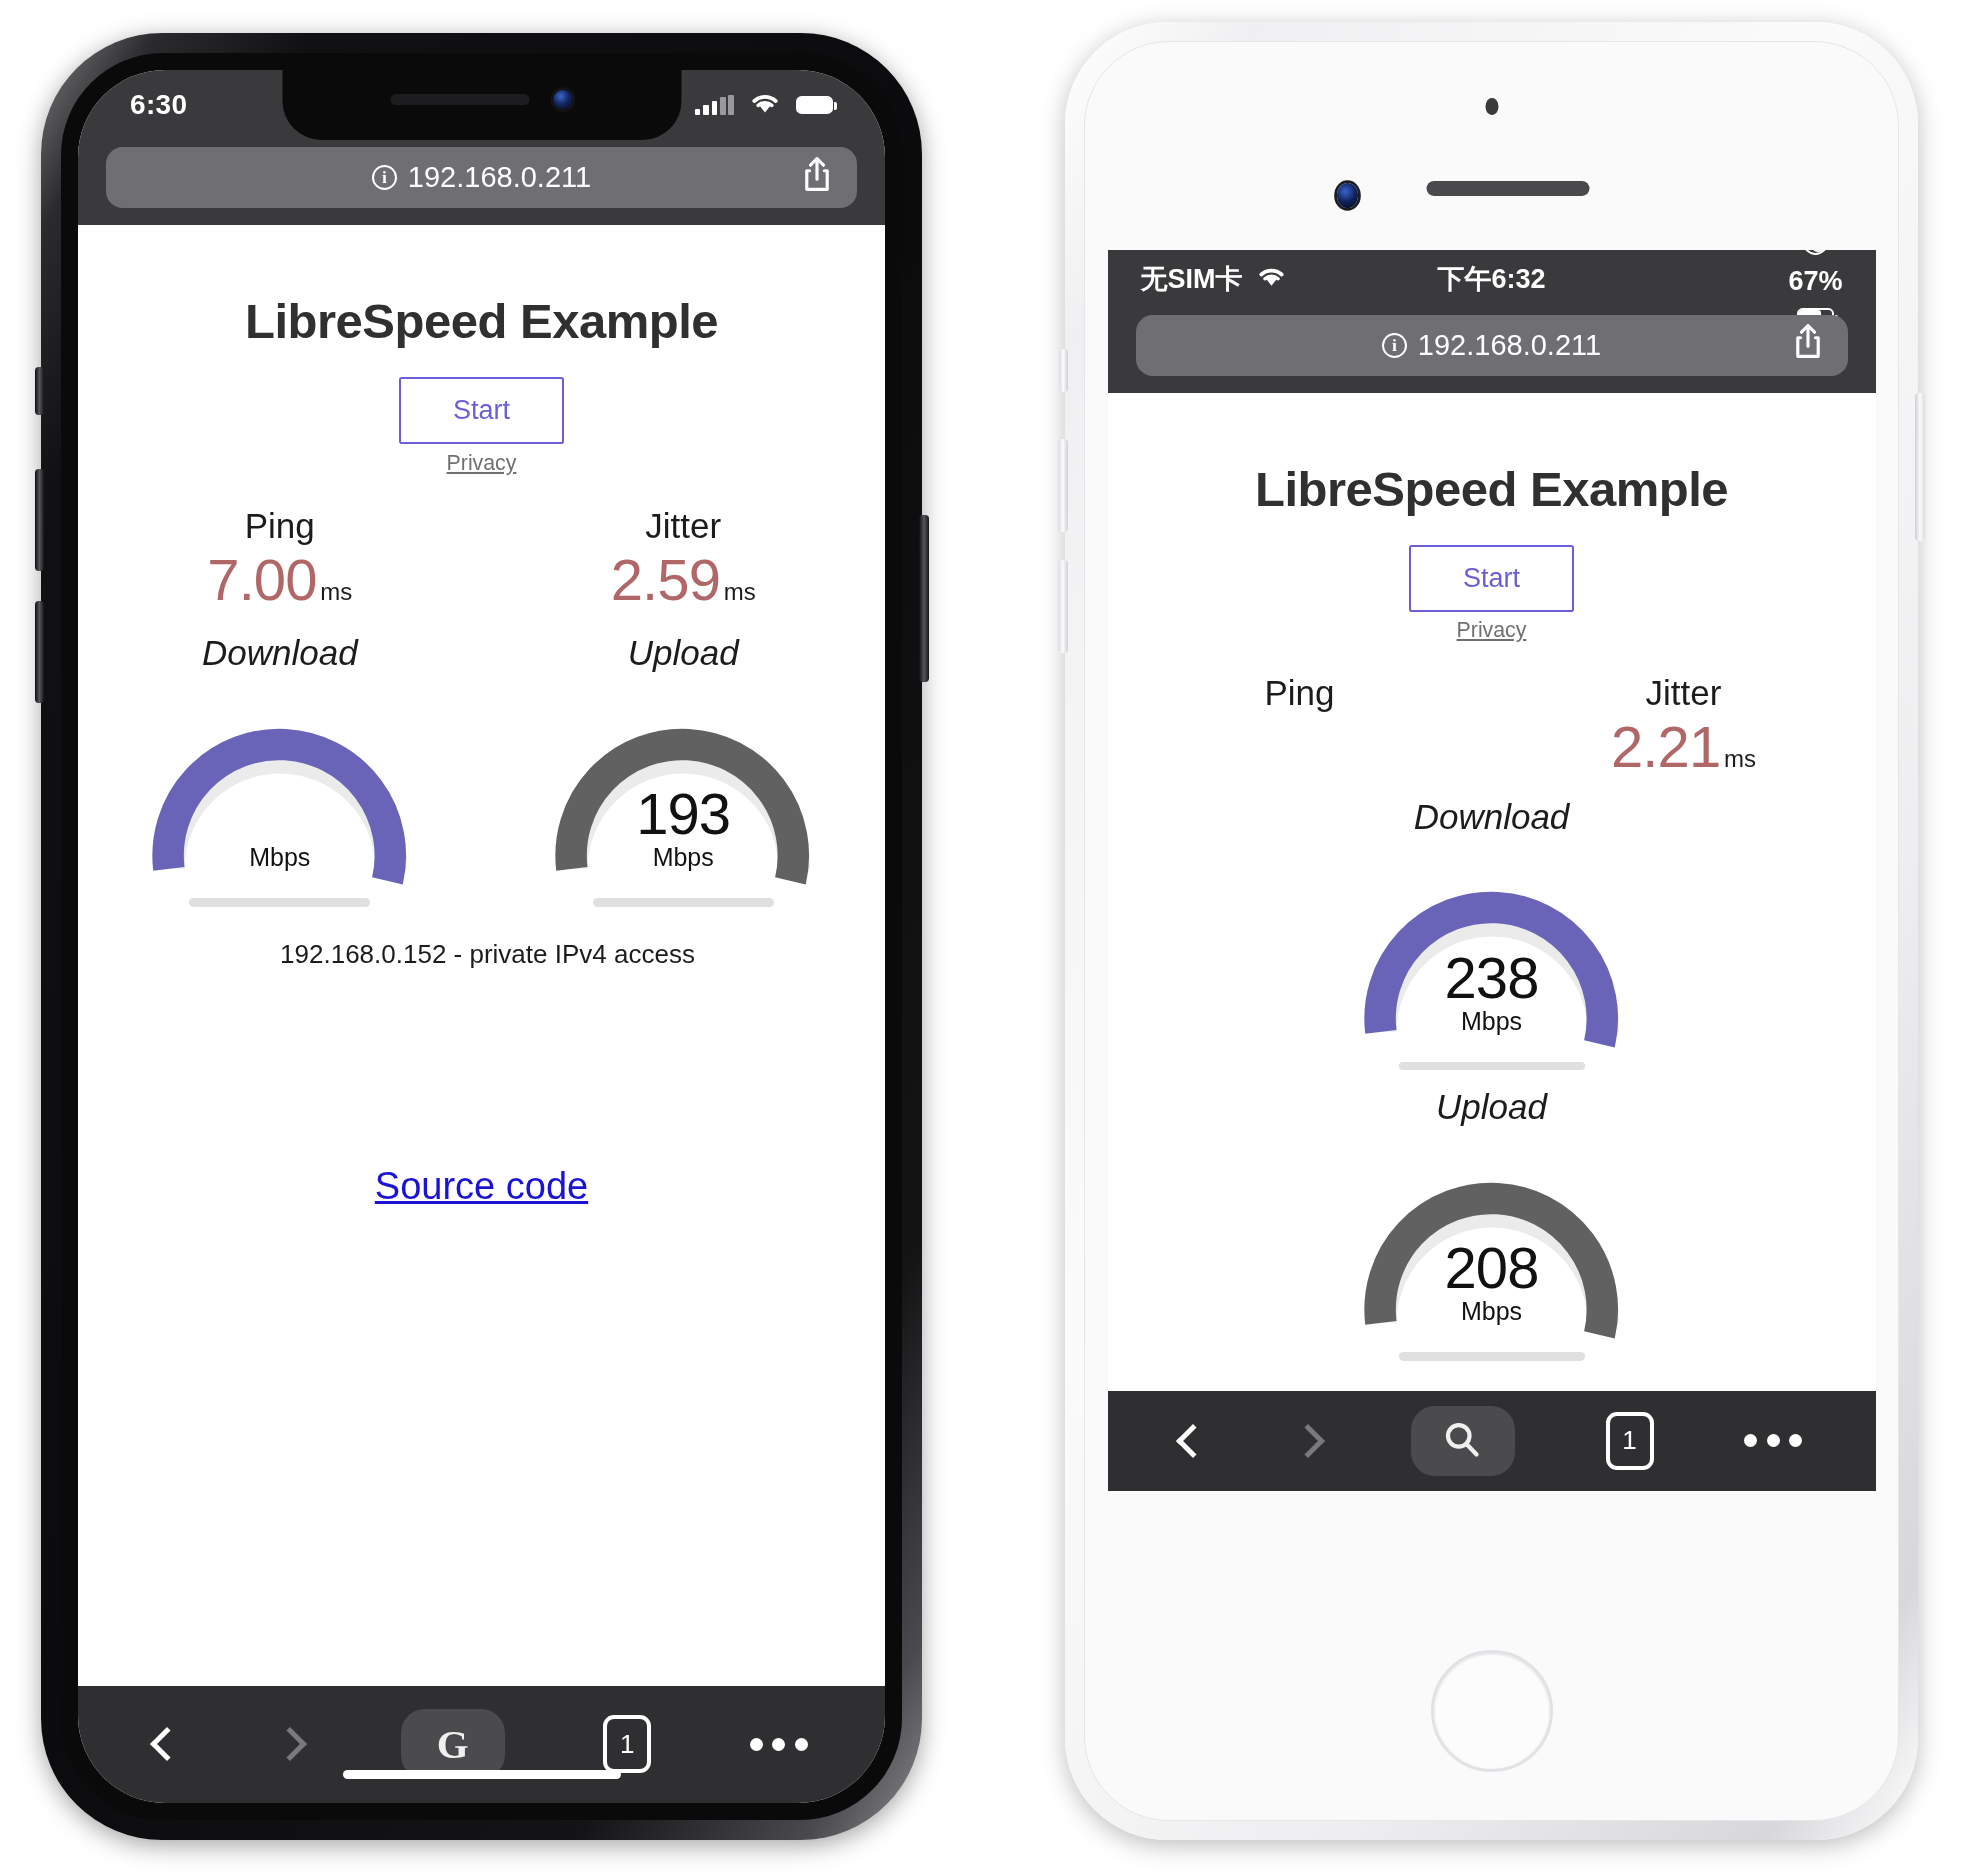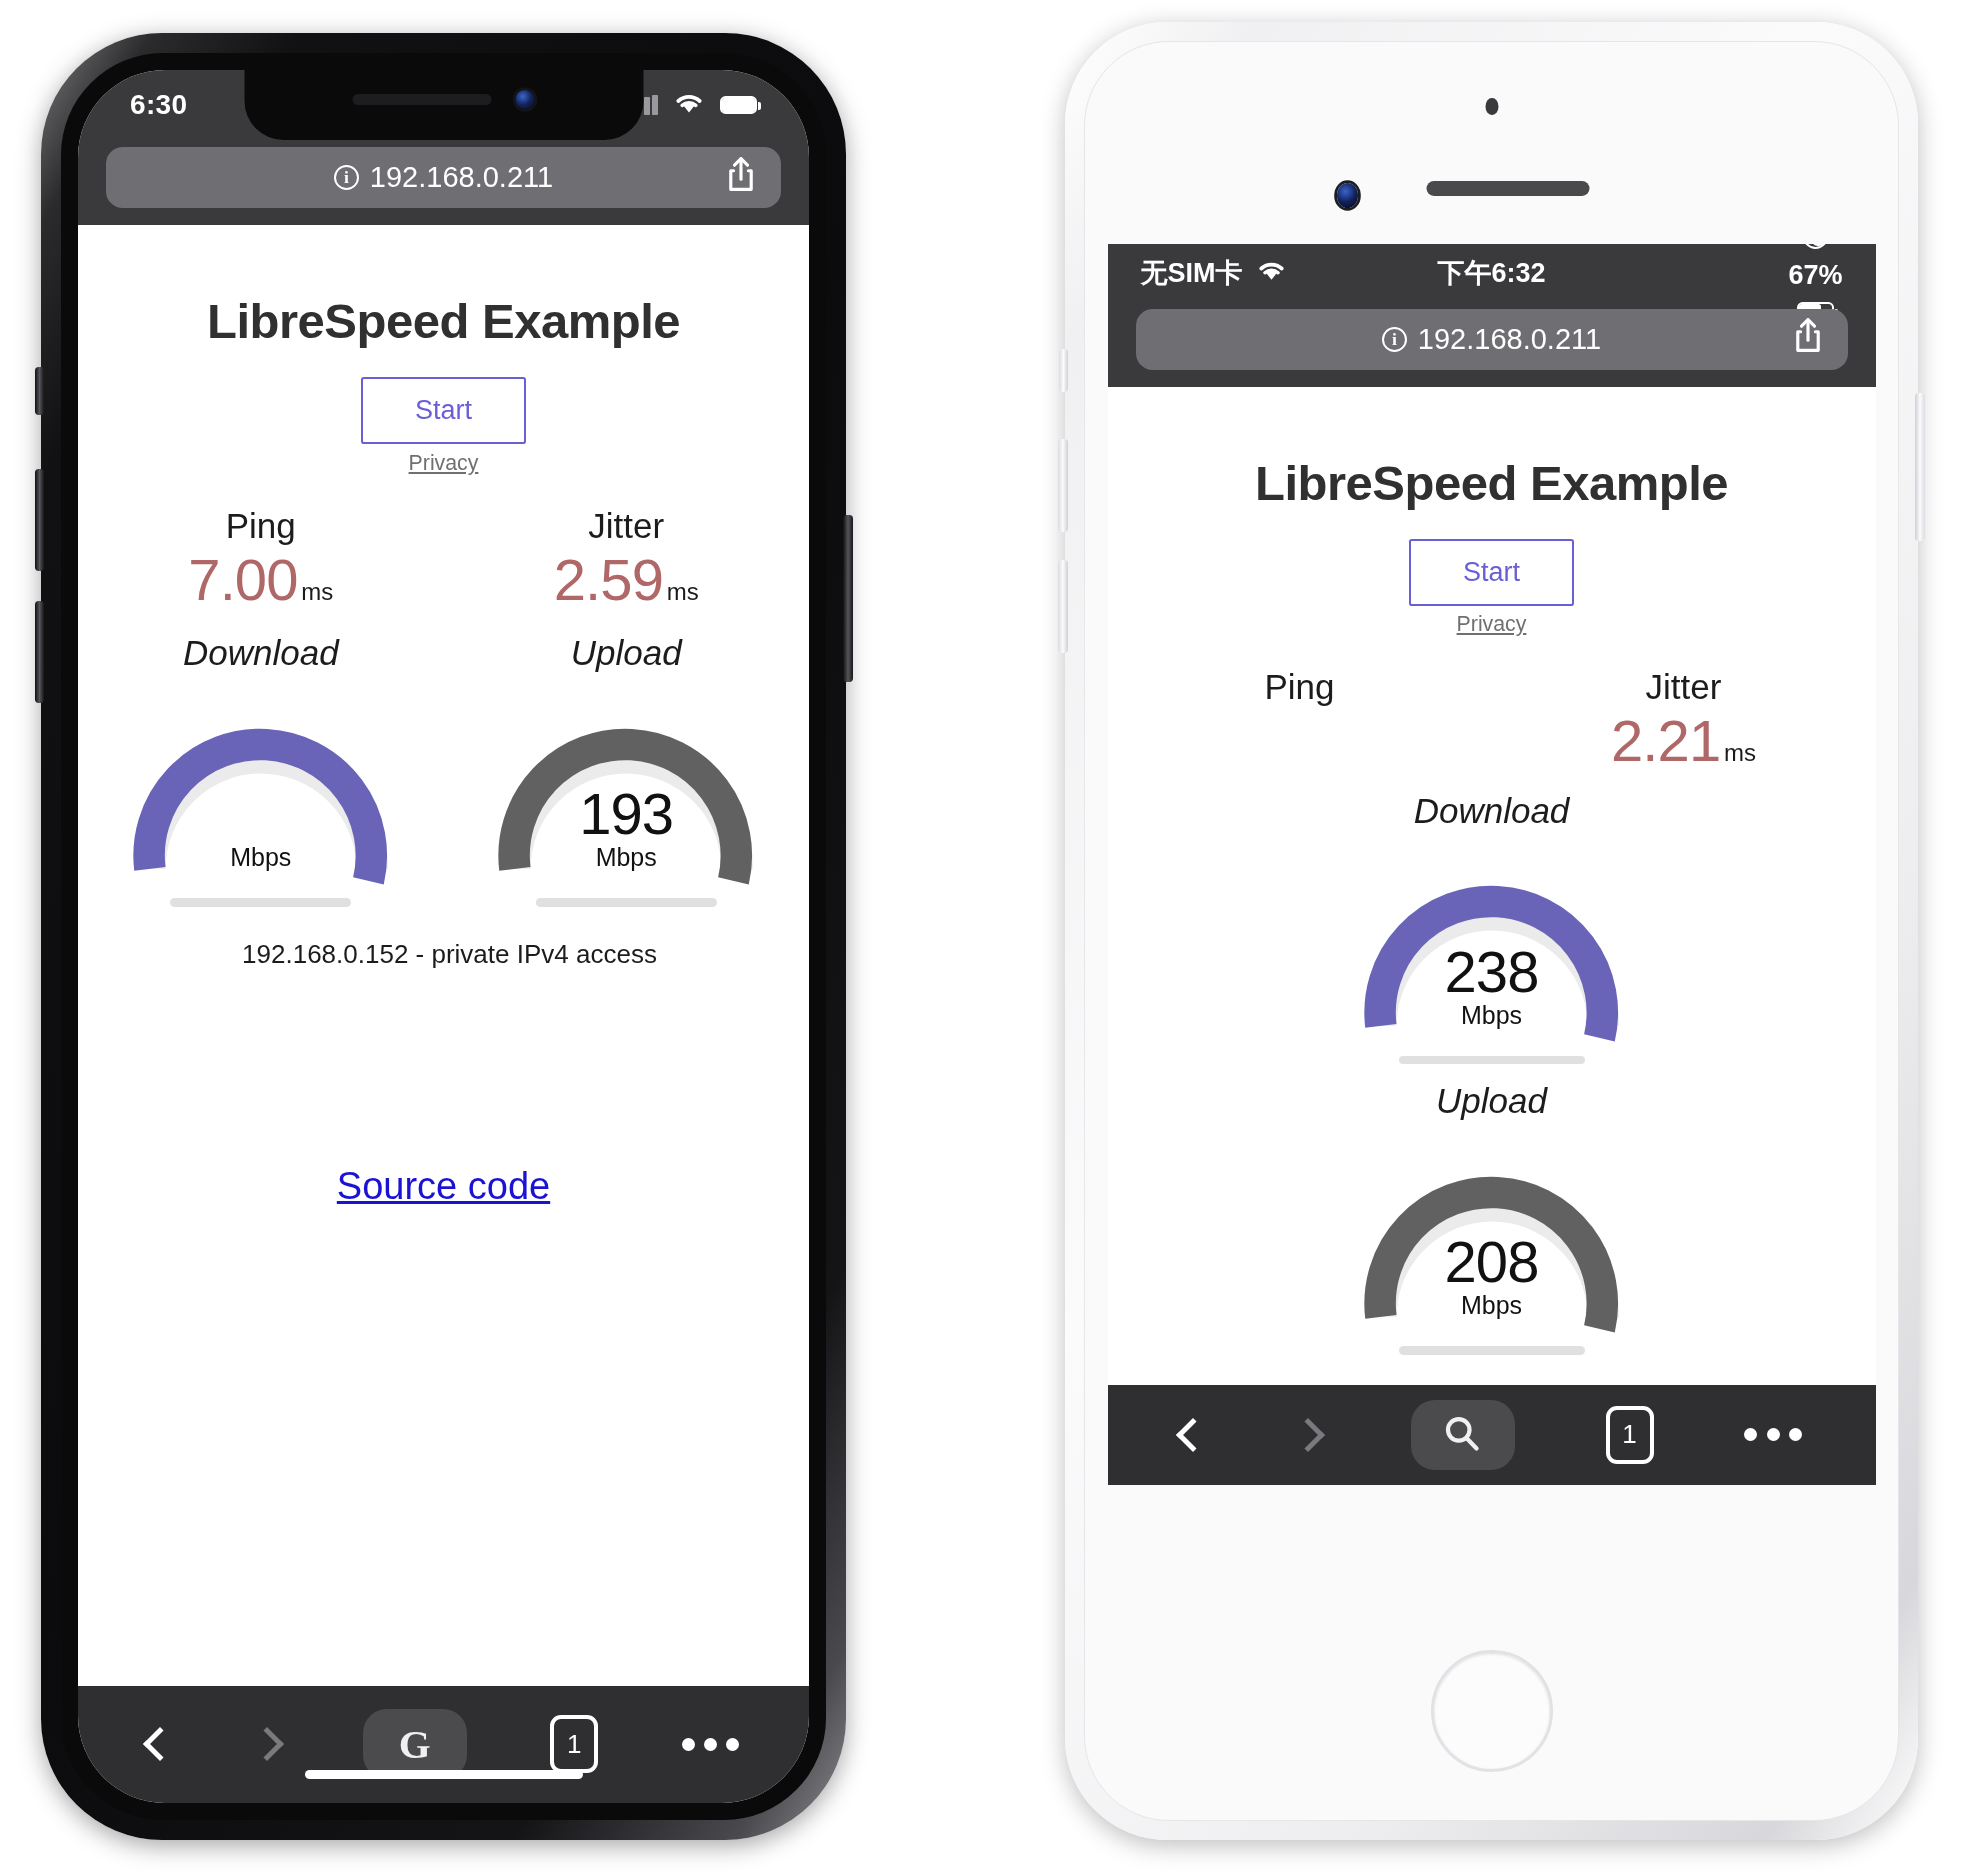--- a/index.html
+++ b/index.html
@@ -8,21 +8,21 @@
     background: #ffffff;
     font-family: "Liberation Sans", sans-serif;
     overflow: hidden;
     position: relative;
   }
 
   
   #phone-left {
     position: absolute;
     left: 41px; top: 33px;
-    width: 805px; height: 1807px;
+    width: 881px; height: 1807px;
     border-radius: 121px;
     background: linear-gradient(120deg,#7d7d80 0%,#2b2b2e 6%,#111113 14%,#0b0b0d 50%,#141417 82%,#4a4a4e 94%,#8e8e92 100%);
     padding: 20.4px;
     box-shadow: 0 5.6px 24px rgba(0,0,0,.35);
   }
   #phone-left .inner-bezel {
     width: 100%; height: 100%;
     border-radius: 102px;
     background: #0a0a0b;
     padding: 16.7px;
@@ -188,21 +188,21 @@
   #phone-right .b-voldn { left: -7.4px; top: 538px; width: 10.2px; height: 93px; background: linear-gradient(90deg,#dcdce0,#fbfbfd,#cfcfd4); }
   #phone-right .b-power { right: -7.4px; top: 371px; width: 10.2px; height: 148px; background: linear-gradient(270deg,#dcdce0,#fbfbfd,#cfcfd4); }
 
   #phone-right .sensor-dot { position:absolute; left: 50%; transform: translateX(-50%); top: 56px; width: 13px; height: 17.6px; border-radius: 50%; background:#3a3a3c; }
   #phone-right .earpiece { position:absolute; left: 52%; transform: translateX(-50%); top: 139px; width: 163px; height: 15px; border-radius: 7.4px; background:#4a4a4c; }
   #phone-right .front-cam { position:absolute; left: 31%; top: 141px; width: 21.3px; height: 25px; border-radius: 50%;
     background: radial-gradient(circle at 40% 34%, #3a63cc 0%, #10215a 50%, #060818 100%); box-shadow:0 0 0 2.8px #1e1e22; }
 
   #phone-right .screen8 {
     position: absolute; left: 50%; transform: translateX(-50%);
-    top: 202px; width: 768px; height: 1241px;
+    top: 208px; width: 768px; height: 1241px;
     background: #fff; overflow: hidden;
     display: flex; flex-direction: column;
   }
   #phone-right .home-btn {
     position: absolute; left: 50%; transform: translateX(-50%);
     bottom: 48px; width: 122px; height: 122px; border-radius: 50%;
     background: #fcfcfd; border: 3.7px solid #e2e2e6;
     box-shadow: inset 0 0.9px 2.8px rgba(0,0,0,.12);
   }
 

